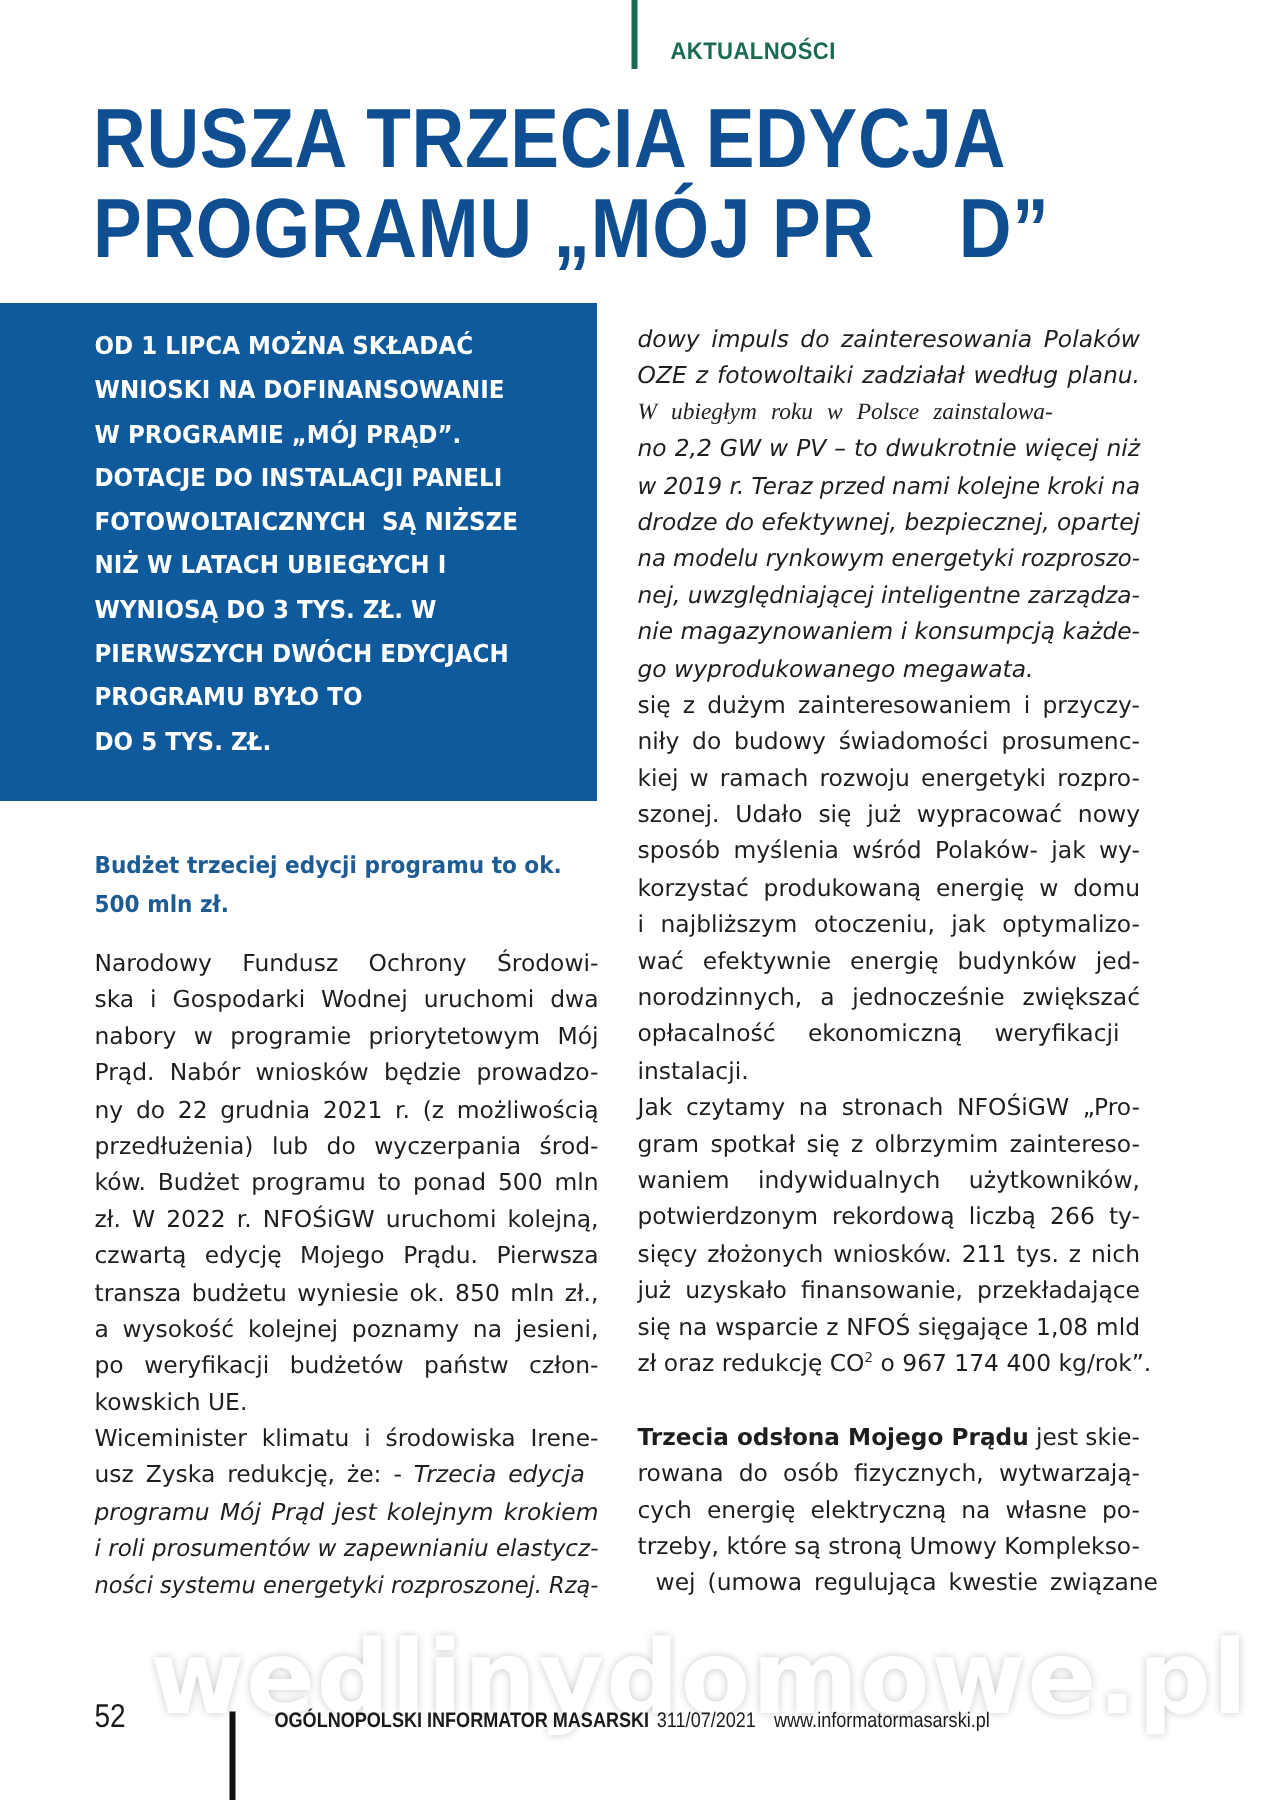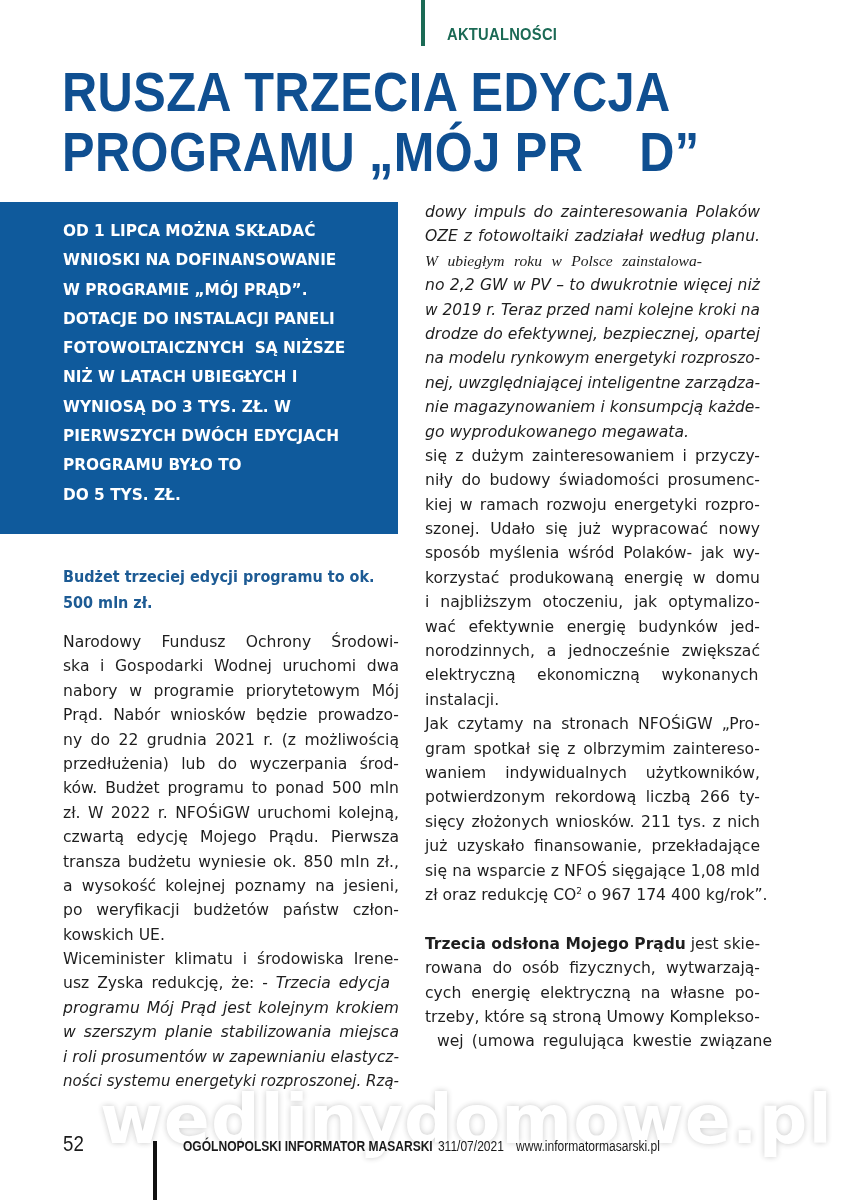--- a/index.html
+++ b/index.html
@@ -7,21 +7,21 @@
   .section-bar { position:absolute; left:421px; top:0; width:4px; height:46px; background:#1b6a55; }
   .section-label { position:absolute; left:447px; top:26px; font-family:"Liberation Sans", sans-serif; font-weight:bold; font-size:16px; color:#1b6a55; letter-spacing:0.3px; transform:scaleX(0.92); transform-origin:left; }
   .headline { position:absolute; left:62px; top:62px; margin:0; font-family:"Liberation Sans", sans-serif; font-weight:bold; color:#0f4f91; font-size:56px; line-height:60px; letter-spacing:0.5px; transform:scaleX(0.87); transform-origin:left top; white-space:nowrap; }
   .lead-box { position:absolute; left:0; top:202px; width:398px; height:332px; background:#0f5a9c; }
   .lead-text { position:absolute; left:63px; top:216px; width:330px; color:#ffffff; font-family:"DejaVu Sans", sans-serif; font-weight:bold; font-size:16.5px; line-height:29.3px; }
   .lead-text div { white-space:nowrap; transform:scaleX(0.93); transform-origin:left; }
   .subhead { position:absolute; left:63px; top:564px; width:336px; color:#1d5b94; font-family:"DejaVu Sans", sans-serif; font-weight:bold; font-size:15.5px; line-height:26px; }
   .subhead div { white-space:nowrap; transform:scaleX(0.93); transform-origin:left; }
   .col { position:absolute; font-family:"DejaVu Sans", sans-serif; font-size:15.6px; line-height:24.4px; color:#1e1e1e; }
   .col-left { left:63px; top:630px; width:336px; }
-  .col-right { left:425px; top:200px; width:335px; }
+  .col-right { left:425px; top:214px; width:335px; }
   .ln { display:block; height:24.4px; text-align:justify; text-align-last:justify; white-space:nowrap; overflow:visible; }
   .ln.last { text-align-last:left; }
   .it { font-style:italic; }
   .b { font-weight:bold; }
   .gap { height:24.4px; }
   .watermark { position:absolute; left:100px; top:1080px; font-family:"DejaVu Sans", sans-serif; font-weight:bold; font-size:68px; color:#ffffff; opacity:0.85; text-shadow:0 0 6px rgba(0,0,0,0.25); letter-spacing:1px; pointer-events:none; }
   .page-number { position:absolute; left:63px; top:1131px; font-family:"Liberation Sans", sans-serif; font-size:22px; color:#1a1a1a; transform:scaleX(0.85); transform-origin:left; }
   .footer-bar { position:absolute; left:153px; top:1141px; width:4px; height:59px; background:#111111; }
   .footer-text { position:absolute; left:183px; top:1138px; font-family:"Liberation Sans", sans-serif; font-size:14px; color:#1a1a1a; white-space:nowrap; transform:scaleX(0.86); transform-origin:left; }
   .footer-text .pub { font-weight:bold; }
@@ -69,21 +69,20 @@
   <div class="ln" style="white-space: nowrap; display: block; width: max-content; word-spacing: 2.92448px;">ków. Budżet programu to ponad 500 mln</div>
   <div class="ln" style="white-space: nowrap; display: block; width: max-content; word-spacing: 2.4375px;">zł. W 2022 r. NFOŚiGW uruchomi kolejną,</div>
   <div class="ln" style="white-space: nowrap; display: block; width: max-content; word-spacing: 7.39453px;">czwartą edycję Mojego Prądu. Pierwsza</div>
   <div class="ln" style="white-space: nowrap; display: block; width: max-content; word-spacing: 1.98177px;">transza budżetu wyniesie ok. 850 mln zł.,</div>
   <div class="ln" style="white-space: nowrap; display: block; width: max-content; word-spacing: 4.22813px;">a wysokość kolejnej poznamy na jesieni,</div>
   <div class="ln" style="white-space: nowrap; display: block; width: max-content; word-spacing: 8.73047px;">po weryfikacji budżetów państw człon-</div>
   <div class="ln last">kowskich UE.</div>
   <div class="ln" style="white-space: nowrap; display: block; width: max-content; word-spacing: 4.94531px;">Wiceminister klimatu i środowiska Irene-</div>
   <div class="ln" style="white-space: nowrap; display: block; width: max-content; word-spacing: 2.98438px;"><span style="white-space:pre;">usz Zyska redukcję, że: - </span><span class="it">Trzecia edycja</span></div>
   <div class="ln it" style="white-space: nowrap; display: block; width: max-content; word-spacing: 1.88125px;">programu Mój Prąd jest kolejnym krokiem</div>
-  <div class="ln it" style="white-space: nowrap; display: block; width: max-content; word-spacing: 3.14453px;">w szerszym planie stabilizowania miejsca</div>
   <div class="ln it" style="white-space: nowrap; display: block; width: max-content; transform: scaleX(0.986422); transform-origin: left center;">i roli prosumentów w zapewnianiu elastycz-</div>
   <div class="ln it" style="white-space: nowrap; display: block; width: max-content; transform: scaleX(0.962665); transform-origin: left center;">ności systemu energetyki rozproszonej. Rzą-</div>
 </div>
 
 <div class="col col-right">
   <div class="ln it" style="white-space: nowrap; display: block; width: max-content; word-spacing: 2.74219px;">dowy impuls do zainteresowania Polaków</div>
   <div class="ln it" style="white-space: nowrap; display: block; width: max-content; word-spacing: 1.05937px;">OZE z fotowoltaiki zadziałał według planu.</div>
   <div class="ln it" style="white-space: nowrap; display: block; width: max-content; word-spacing: 5.50938px; font-family: Liberation Serif, serif;">W ubiegłym roku w Polsce zainstalowa-</div>
   <div class="ln it" style="white-space: nowrap; display: block; width: max-content; word-spacing: 0.373264px;">no 2,2 GW w PV – to dwukrotnie więcej niż</div>
   <div class="ln it" style="white-space: nowrap; display: block; width: max-content; transform: scaleX(0.984073); transform-origin: left center;">w 2019 r. Teraz przed nami kolejne kroki na</div>
@@ -95,21 +94,21 @@
 
   <div class="ln" style="white-space: nowrap; display: block; width: max-content; word-spacing: 3.17813px;">się z dużym zainteresowaniem i przyczy-</div>
   <div class="ln" style="white-space: nowrap; display: block; width: max-content; word-spacing: 3.57422px;">niły do budowy świadomości prosumenc-</div>
   <div class="ln" style="white-space: nowrap; display: block; width: max-content; word-spacing: 2.4125px;">kiej w ramach rozwoju energetyki rozpro-</div>
   <div class="ln" style="white-space: nowrap; display: block; width: max-content; word-spacing: 5.60938px;">szonej. Udało się już wypracować nowy</div>
   <div class="ln" style="white-space: nowrap; display: block; width: max-content; word-spacing: 3.90625px;">sposób myślenia wśród Polaków- jak wy-</div>
   <div class="ln" style="white-space: nowrap; display: block; width: max-content; word-spacing: 4.90234px;">korzystać produkowaną energię w domu</div>
   <div class="ln" style="white-space: nowrap; display: block; width: max-content; word-spacing: 6.05859px;">i najbliższym otoczeniu, jak optymalizo-</div>
   <div class="ln" style="white-space: nowrap; display: block; width: max-content; word-spacing: 7.65625px;">wać efektywnie energię budynków jed-</div>
   <div class="ln" style="white-space: nowrap; display: block; width: max-content; word-spacing: 6.94792px;">norodzinnych, a jednocześnie zwiększać</div>
-  <div class="ln" style="white-space: nowrap; display: block; width: max-content; word-spacing: 16.6562px;">elektryczną ekonomiczną wykonanych</div>
+  <div class="ln" style="white-space: nowrap; display: block; width: max-content; word-spacing: 16.6562px;">opłacalność ekonomiczną weryfikacji</div>
   <div class="ln last">instalacji.</div>
   <div class="ln" style="white-space: nowrap; display: block; width: max-content; word-spacing: 4.19062px;">Jak czytamy na stronach NFOŚiGW „Pro-</div>
   <div class="ln" style="white-space: nowrap; display: block; width: max-content; word-spacing: 2.65625px;">gram spotkał się z olbrzymim zaintereso-</div>
   <div class="ln" style="white-space: nowrap; display: block; width: max-content; word-spacing: 13.9922px;">waniem indywidualnych użytkowników,</div>
   <div class="ln" style="white-space: nowrap; display: block; width: max-content; word-spacing: 4.49219px;">potwierdzonym rekordową liczbą 266 ty-</div>
   <div class="ln" style="white-space: nowrap; display: block; width: max-content; word-spacing: 1.66146px;">sięcy złożonych wniosków. 211 tys. z nich</div>
   <div class="ln" style="white-space: nowrap; display: block; width: max-content; word-spacing: 4.50521px;">już uzyskało finansowanie, przekładające</div>
   <div class="ln" style="white-space: nowrap; display: block; width: max-content; word-spacing: 0.174107px;">się na wsparcie z NFOŚ sięgające 1,08 mld</div>
   <div class="ln last"><span>zł oraz redukcję CO</span><sup>2</sup><span style="white-space:pre;"> o 967 174 400 kg/rok”.</span></div>
 

